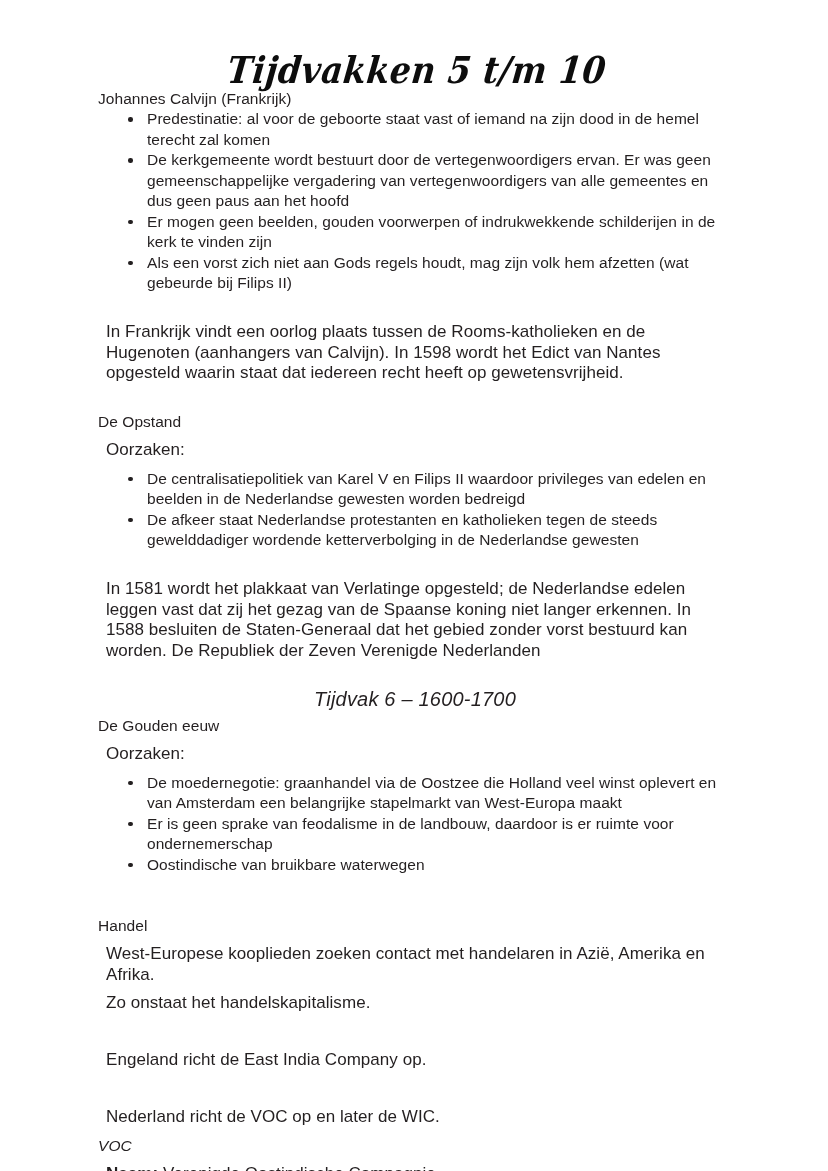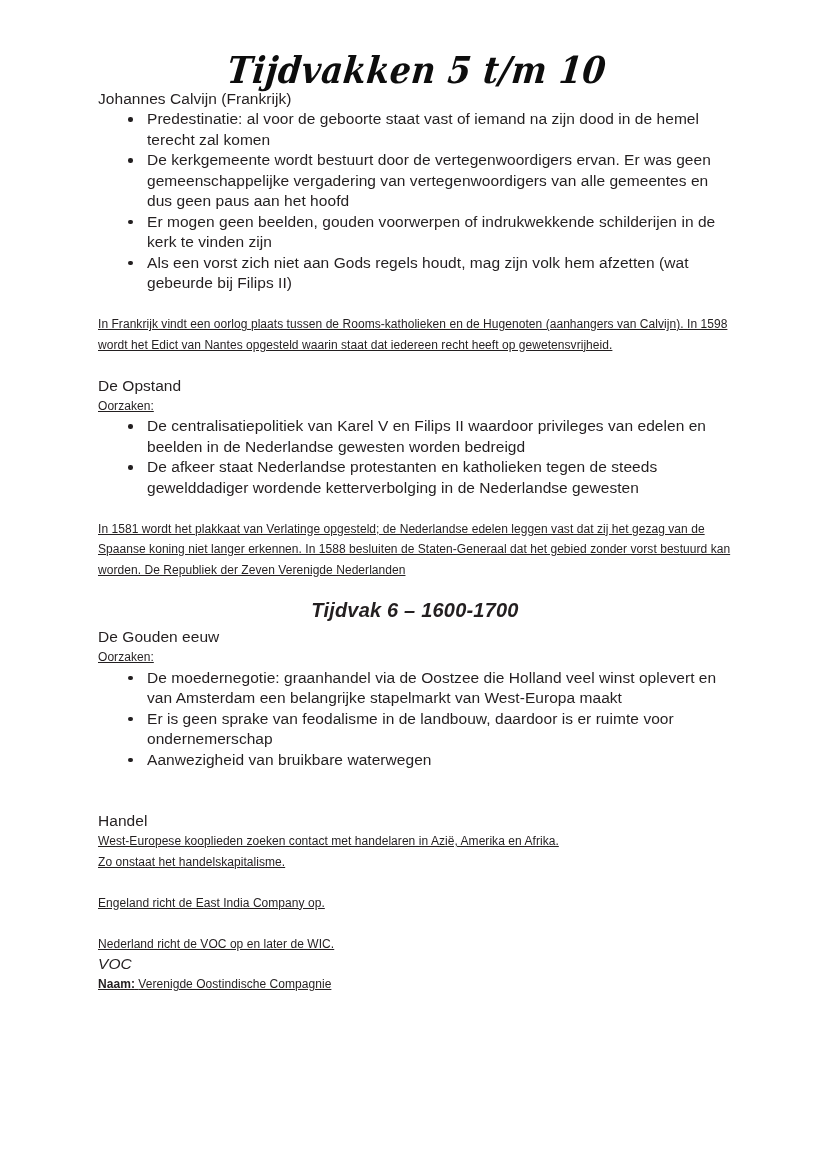--- a/index.html
+++ b/index.html
@@ -46,21 +46,21 @@
     margin: 0;
     padding-top: 56px;
     padding-bottom: 0;
     transform: skewX(-6deg) scaleY(1.12);
     transform-origin: center bottom;
   }
 
   
   .section-heading {
     text-align: center;
-    font-weight: bold;
+    font-weight: normal;
     font-style: italic;
     font-size: 20px;
     line-height: 1.25;
     color: #231f20;
     margin: 0;
     padding-top: 18px;
     padding-bottom: 4px;
     letter-spacing: 0.2px;
   }
 
@@ -71,25 +71,24 @@
     line-height: 20px;
     margin: 0;
     letter-spacing: 0.05px;
   }
   .sub-heading.italic {
     font-style: italic;
   }
 
   
   .para {
-    font-size: 12px;
+    font-size: 17px;
     line-height: 20.5px;
-    margin: 0;
+    margin: 8px;
     letter-spacing: 0.05px;
-    text-decoration: underline;
   }
   .para b { font-weight: bold; }
 
   .spacer-line {
     height: 20.5px;
   }
 
   
   ul.bullets {
     list-style: none;
@@ -153,21 +152,21 @@
 
     <h2 class="section-heading">Tijdvak 6 – 1600-1700</h2>
 
     <div class="sub-heading">De Gouden eeuw</div>
 
     <p class="para">Oorzaken:</p>
 
     <ul class="bullets">
       <li>De moedernegotie: graanhandel via de Oostzee die Holland veel winst oplevert en van Amsterdam een belangrijke stapelmarkt van West-Europa maakt</li>
       <li>Er is geen sprake van feodalisme in de landbouw, daardoor is er ruimte voor ondernemerschap</li>
-      <li>Aanwezigheid van bruikbare waterwegen</li>
+      <li>Oostindische van bruikbare waterwegen</li>
     </ul>
 
     <div class="spacer-line"></div>
 
 
     <div class="spacer-line"></div>
 
     <div class="sub-heading">Handel</div>
 
     <p class="para">West-Europese kooplieden zoeken contact met handelaren in Azië, Amerika en Afrika.</p>

